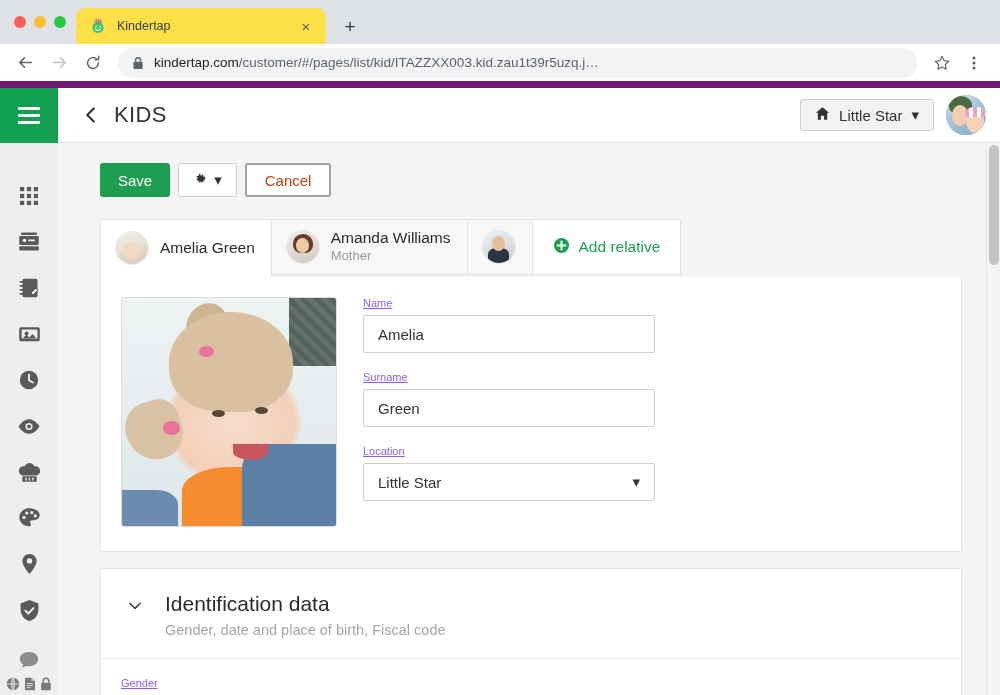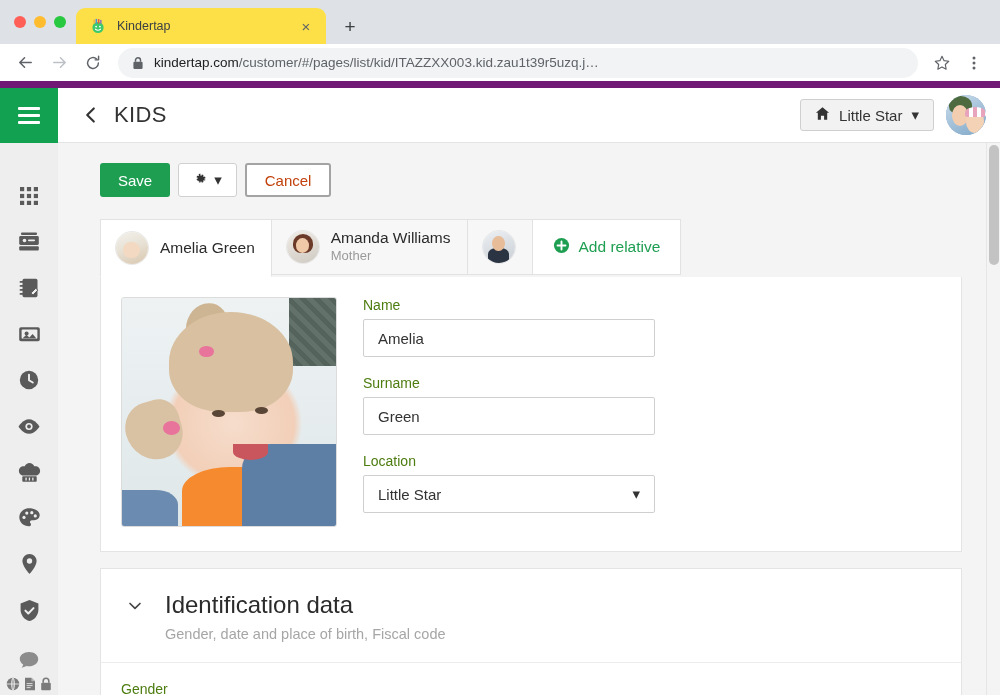--- a/index.html
+++ b/index.html
@@ -280,21 +280,21 @@
   .photo {
     width: 216px; height: 230px;
     border: 1px solid #dcdcdc;
     border-radius: 3px;
     overflow: hidden;
     flex: 0 0 216px;
     position: relative;
     background: #eee;
   }
   .fields { flex: 1; max-width: 292px; }
-  .flabel { font-size: 14px; color: #4d7c0f; margin-bottom: 6px; }
+  .flabel { font-size: 11px; color: #8b5cf6; margin-bottom: 6px; text-decoration: underline; }
   .finput {
     height: 38px;
     border: 1px solid #cfcfcf;
     border-radius: 2px;
     background: #fff;
     display: flex; align-items: center;
     padding: 0 14px;
     font-size: 15px; color: #333;
     margin-bottom: 18px;
   }
@@ -307,21 +307,21 @@
     padding: 0 14px;
     font-size: 15px; color: #333;
   }
 
   .sect-head {
     display: flex; align-items: flex-start; gap: 22px;
     padding: 22px 20px 20px 26px;
     border-bottom: 1px solid #ececec;
   }
   .sect-chev { color: #444; margin-top: 7px; flex: 0 0 16px; }
-  .sect-title { font-size: 24px; color: #2b2b2b; line-height: 1.2; }
+  .sect-title { font-size: 21px; color: #2b2b2b; line-height: 1.2; }
   .sect-sub { font-size: 14.5px; color: #a6a6a6; margin-top: 6px; }
   .sect-body { padding: 18px 20px 10px 20px; }
 
   .vscroll {
     position: absolute;
     right: 0; top: 0;
     width: 14px; height: 100%;
     background: #f4f4f4;
     border-left: 1px solid #e6e6e6;
   }

